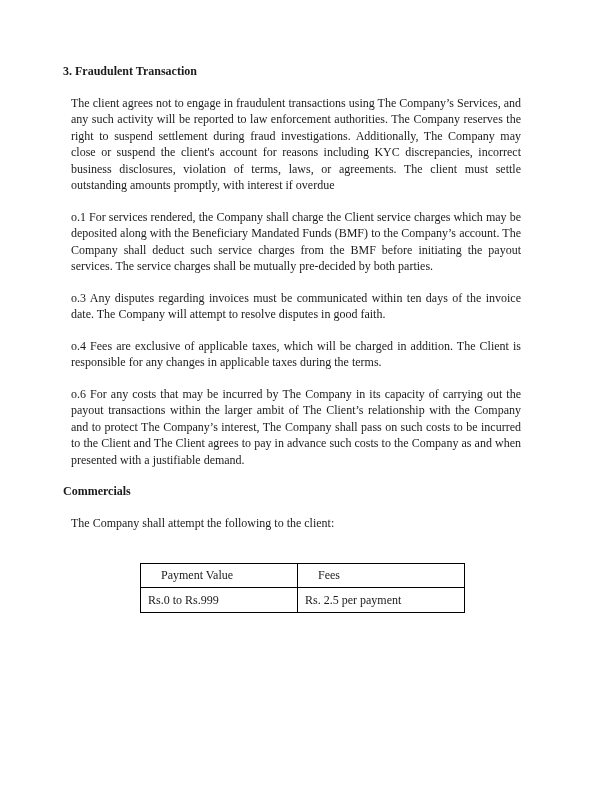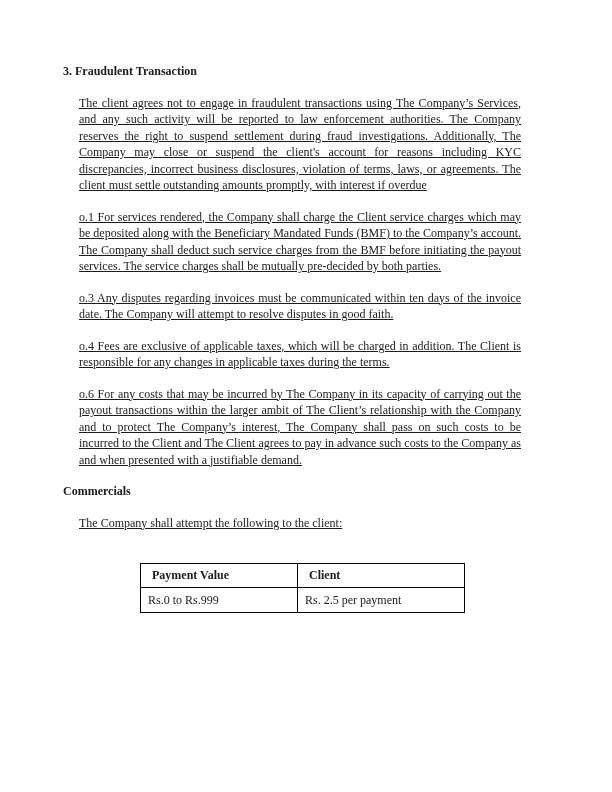--- a/index.html
+++ b/index.html
@@ -26,23 +26,22 @@
   }
   .heading {
     font-size: 12px;
     font-weight: bold;
     margin: 0 0 15px 0;
     text-align: left;
   }
   .heading.underlined {
   }
   p.para {
-    margin: 0 0 15px 16px;
+    margin: 0 0 15px 8px;
     text-align: justify;
-    text-decoration: underline;
   }
   p.para.left {
     text-align: left;
   }
   table.pricing {
     border-collapse: collapse;
     table-layout: fixed;
     width: 324px;
     margin: 31.5px 0 0 77px;
   }
@@ -52,22 +51,22 @@
   table.pricing td {
     border: 1.5px solid #000000;
     font-size: 12px;
     line-height: 16.5px;
     text-align: left;
     vertical-align: middle;
     padding: 3.5px 6px 3.5px 7px;
     color: #1b1b1b;
   }
   table.pricing th {
-    font-weight: bold;
-    padding-left: 11px;
+    font-weight: normal;
+    padding-left: 20px;
   }
 </style>
 </head>
 <body>
 
 <div class="page">
 
   <h2 class="heading">3. Fraudulent Transaction</h2>
 
   <p class="para">The client agrees not to engage in fraudulent transactions using The Company’s Services, and any such activity will be reported to law enforcement authorities. The Company reserves the right to suspend settlement during fraud investigations. Additionally, The Company may close or suspend the client's account for reasons including KYC discrepancies, incorrect business disclosures, violation of terms, laws, or agreements. The client must settle outstanding amounts promptly, with interest if overdue</p>
@@ -89,21 +88,21 @@
 
 
   <table class="pricing">
     <colgroup>
       <col class="c1">
       <col class="c2">
     </colgroup>
     <thead>
       <tr>
         <th>Payment Value</th>
-        <th>Client</th>
+        <th>Fees</th>
       </tr>
     </thead>
     <tbody>
       <tr>
         <td>Rs.0 to Rs.999</td>
         <td>Rs. 2.5 per payment</td>
       </tr>
     </tbody>
   </table>
 

